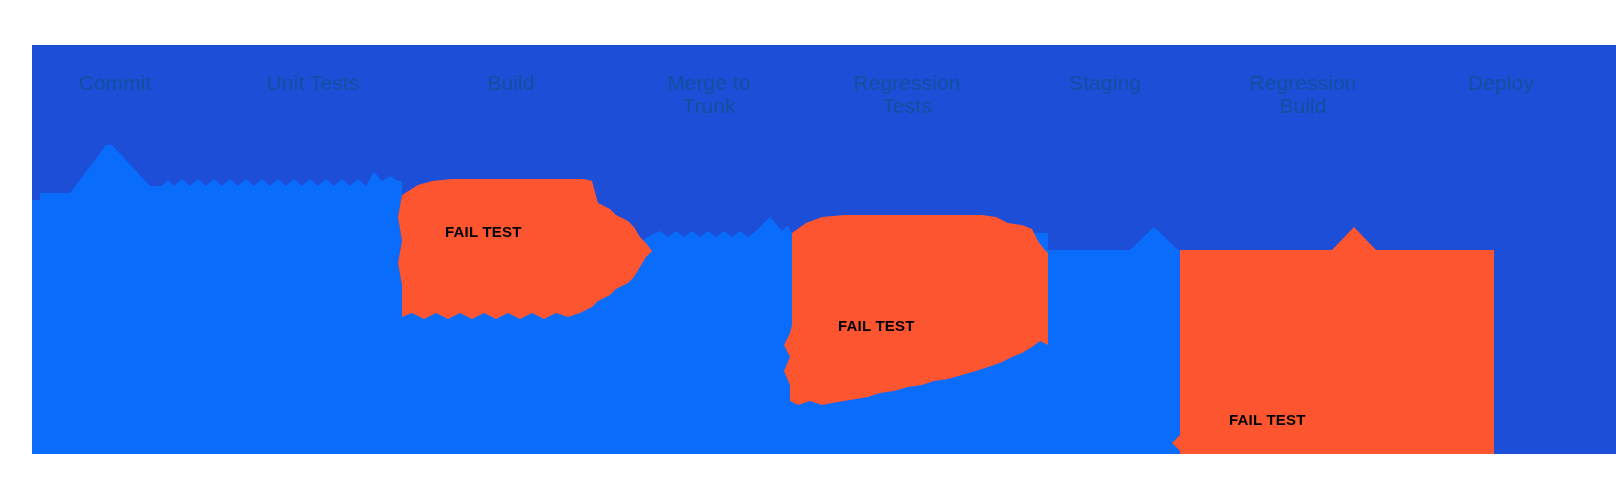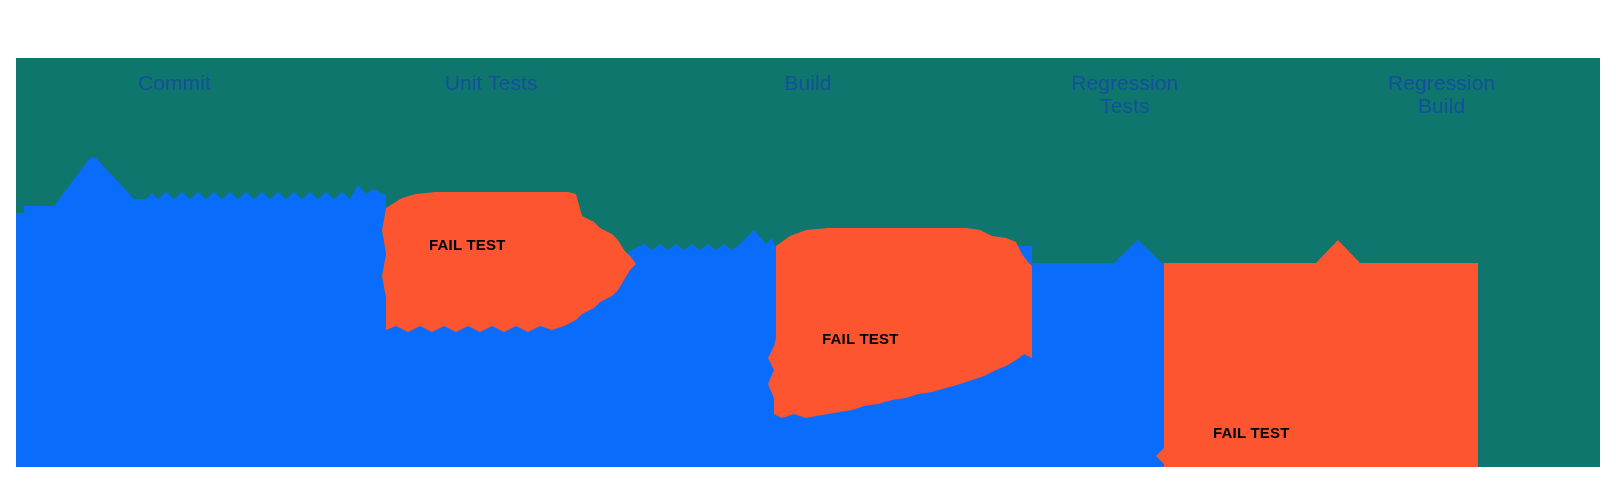--- a/index.html
+++ b/index.html
@@ -18,27 +18,26 @@
   #pipeline-figure {
     position: relative;
     width: 1616px;
     height: 500px;
     background: #ffffff;
   }
 
   
   #plot-area {
     position: absolute;
-    left: 16px;
+    left: 32px;
     top: 45px;
     width: 1584px;
     height: 409px;
-    background: #0f766e;
+    background: #1d4ed8;
     overflow: hidden;
-    margin-top: 13px;
   }
 
   
   #stage-labels {
     position: absolute;
     left: 16px;
     top: 55px;
     width: 1584px;
     height: 70px;
     display: flex;
@@ -166,19 +165,23 @@
     <span class="fail-label" style="left: 806px; top: 272px;">FAIL TEST</span>
 
     <span class="fail-label" style="left: 1197px; top: 366px;">FAIL TEST</span>
 
   </div>
 
   <div id="stage-labels">
     <div class="stage-label">Commit</div>
     <div class="stage-label">Unit Tests</div>
     <div class="stage-label">Build</div>
+    <div class="stage-label">Merge to
+Trunk</div>
     <div class="stage-label">Regression
 Tests</div>
+    <div class="stage-label">Staging</div>
     <div class="stage-label">Regression
 Build</div>
+    <div class="stage-label">Deploy</div>
   </div>
 
 </div>
 
 </body></html>

